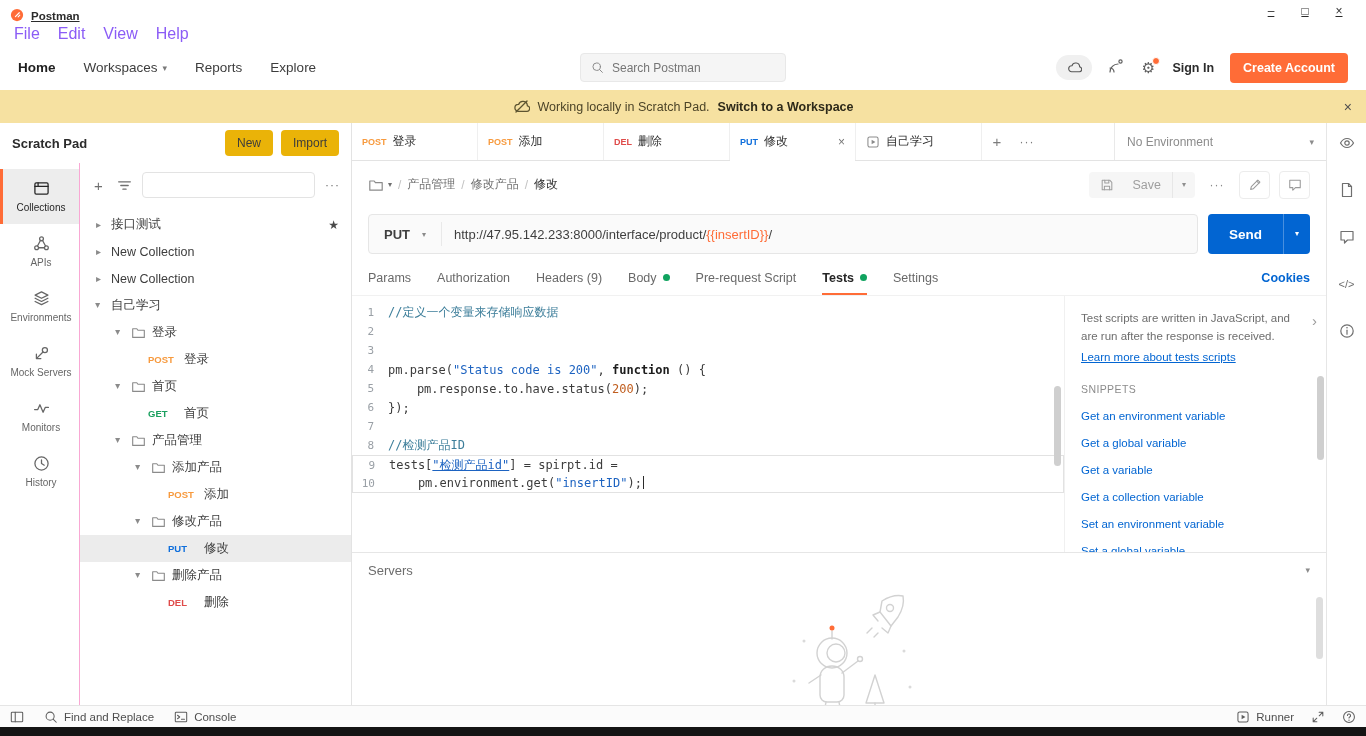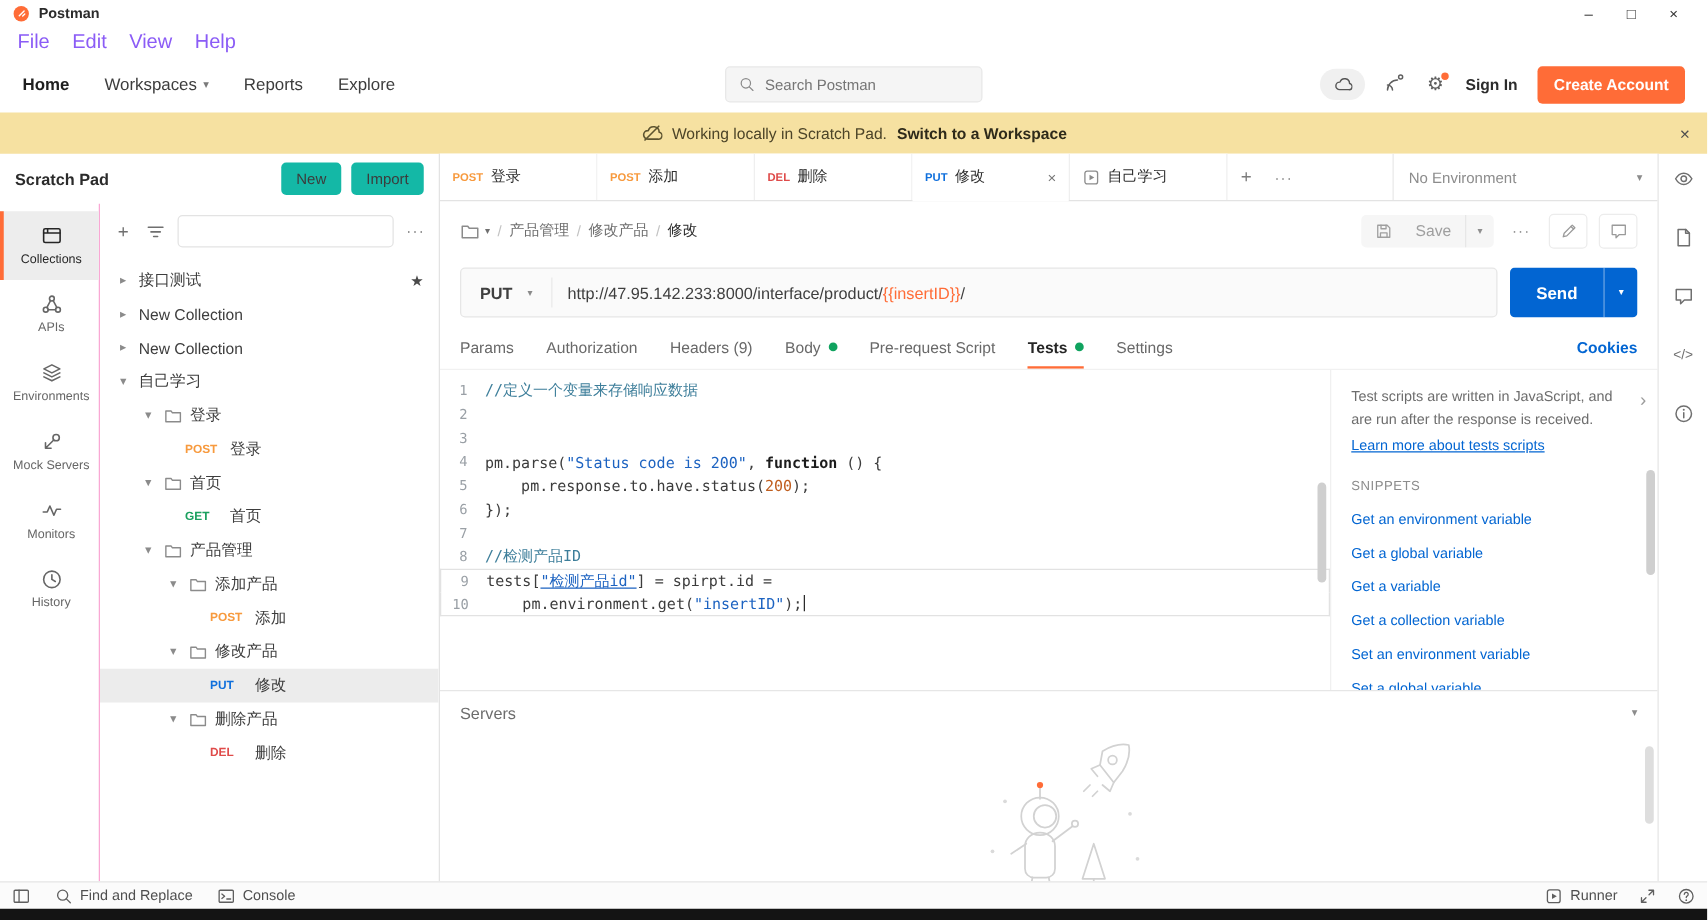--- a/index.html
+++ b/index.html
@@ -7,21 +7,21 @@
   body { font-family:"Liberation Sans","DejaVu Sans",sans-serif; color:#3b3b3b; background:#fff; font-size:12px; }
   button { font-family:inherit; background:none; border:none; padding:0; color:inherit; }
   .app { position:relative; width:1366px; height:736px; background:#fff; overflow:hidden; }
 
   
   .icn { display:inline-flex; width:16px; height:16px; align-items:center; justify-content:center; color:inherit; flex:none; }
   .icn svg { width:100%; height:100%; display:block; }
   .glyph { font-size:inherit; line-height:1; }
 
   
-  .titlebar { height:22px; display:flex; align-items:center; gap:7px; padding:0 10px; font-size:11.5px; font-weight:700; color:#2b2b2b; }
+  .titlebar { height:22px; display:flex; align-items:flex-end; gap:7px; padding:0 10px; font-size:11.5px; font-weight:700; color:#2b2b2b;text-decoration:underline; }
   .titlebar .icn { width:14px; height:14px; }
   .win-controls { margin-left:auto; display:flex; }
   .win-btn { width:34px; height:22px; display:flex; align-items:center; justify-content:center; font-size:12px; color:#333; }
 
   
   .menubar { height:23px; display:flex; gap:18px; align-items:center; padding:0 14px; font-size:16px; color:#8b5cf6; }
 
   
   .navbar { height:45px; position:relative; display:flex; align-items:center; padding:0 18px; }
   .nav-links { display:flex; gap:28px; font-size:13.5px; color:#3d3d3d; align-items:center; }
@@ -45,21 +45,21 @@
   .banner b { color:#2e2a1a; }
   .banner .icn { width:17px; height:17px; color:#5d5430; }
   .banner-close { position:absolute; right:14px; top:50%; transform:translateY(-50%); color:#4f4f4f; font-size:14px; }
 
   
   .workspace { position:absolute; top:123px; left:0; right:0; bottom:31px; display:flex; }
 
   .left { width:352px; border-right:1px solid #e3e3e3; display:flex; flex-direction:column; min-height:0; }
   .left-header { height:40px; display:flex; align-items:center; padding:0 12px; gap:8px; flex:none; }
   .left-title { font-size:13px; font-weight:700; color:#2b2b2b; flex:1; }
-  .btn-gray { background:#14b8a6; border-radius:4px; font-size:12px; color:#3c3c3c; padding:6px 12px; }
+  .btn-gray { background:#eab308; border-radius:4px; font-size:12px; color:#3c3c3c; padding:6px 12px; }
   .left-body { flex:1; display:flex; min-height:0; }
   .rail { width:80px; border-right:1px solid #f9a8d4; display:flex; flex-direction:column; padding-top:6px; flex:none; }
   .rail-item { height:55px; display:flex; flex-direction:column; align-items:center; justify-content:center; gap:5px; color:#666; border-left:3px solid transparent; }
   .rail-item .icn { width:17px; height:17px; }
   .rail-label { font-size:10px; }
   .rail-item.selected { background:#ededed; border-left-color:var(--accent); color:#262626; }
   .side { flex:1; display:flex; flex-direction:column; min-width:0; overflow:hidden; }
   .side-toolbar { display:flex; align-items:center; gap:9px; padding:9px 10px; color:#6f6f6f; flex:none; }
   .tool-btn { display:flex; width:20px; height:20px; align-items:center; justify-content:center; color:#6f6f6f; font-size:15px; }
   .tool-btn.moreh { font-size:12px; }

